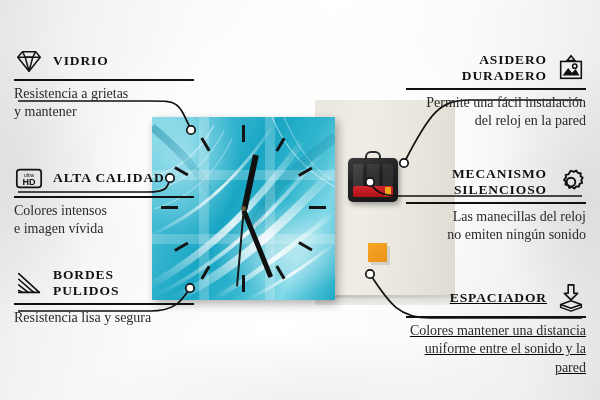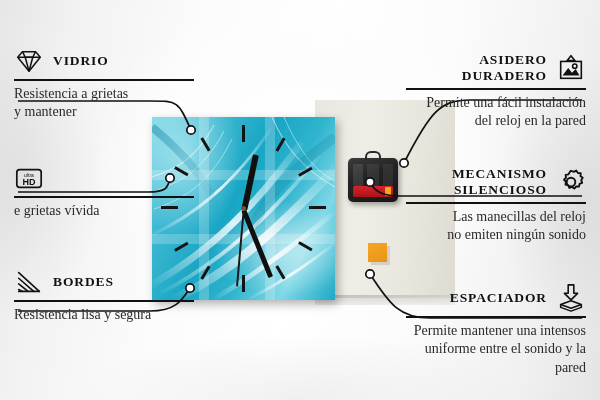--- a/index.html
+++ b/index.html
@@ -231,41 +231,44 @@
   </div>
 
   <div class="feat left" style="top:163px;">
     <div class="head">
       <svg class="ico" viewBox="0 0 32 32">
         <rect x="3" y="7" width="26" height="19" rx="3" fill="none" stroke="#111" stroke-width="1.8"></rect>
         <text x="16" y="15.4" text-anchor="middle" font-family="Liberation Sans, sans-serif" font-size="5.4" fill="#111">ultra</text>
         <text x="16" y="23.6" text-anchor="middle" font-family="Liberation Sans, sans-serif" font-size="9.6" font-weight="bold" fill="#111">HD</text>
       </svg>
       <div class="title">
-      </div>
-    </div>
-    <div class="rule"></div>
-    <div class="desc">
-      <div>e grietas vívida</div>
+        <div>ALTA CALIDAD</div>
+      </div>
+    </div>
+    <div class="rule"></div>
+    <div class="desc">
+      <div>Colores intensos</div>
+      <div>e imagen vívida</div>
     </div>
   </div>
 
   <div class="feat left" style="top:267px;">
     <div class="head">
       <svg class="ico" viewBox="0 0 32 32">
         <g stroke="#111" stroke-width="1.7" fill="none" stroke-linecap="round">
           <path d="M5 6 L27 26"></path>
             <path d="M5 12 L21 26"></path>
           <path d="M5 18 L15 26"></path>
             <path d="M5 24 L9 26"></path>
           <path d="M5 26 L27 26"></path>
         </g>
       </svg>
       <div class="title">
         <div>BORDES</div>
+        <div>PULIDOS</div>
       </div>
     </div>
     <div class="rule"></div>
     <div class="desc">
       <div>Resistencia lisa y segura</div>
     </div>
   </div>
 
   <div class="feat right" style="top:166px;">
     <div class="head">
@@ -302,33 +305,33 @@
         <div>DURADERO</div>
       </div>
     </div>
     <div class="rule"></div>
     <div class="desc">
       <div>Permite una fácil instalación</div>
       <div>del reloj en la pared</div>
     </div>
   </div>
 
-  <div class="feat right" style="top:283px;">
+  <div class="feat right" style="top:283px;text-decoration:underline;">
     <div class="head">
       <svg class="ico" viewBox="0 0 32 32">
         <g stroke="#111" stroke-width="1.7" fill="none" stroke-linejoin="round">
           <path d="M13 2 L19 2 L19 11 L23 11 L16 18 L9 11 L13 11 Z"></path>
           <path d="M16 19 L27 23 L16 27 L5 23 Z"></path>
           <path d="M5 23 L5 26 L16 30 L27 26 L27 23"></path>
         </g>
       </svg>
       <div class="title">
         <div>ESPACIADOR</div>
       </div>
     </div>
     <div class="rule"></div>
     <div class="desc">
-      <div>Permite mantener una intensos</div>
+      <div>Colores mantener una distancia</div>
       <div>uniforme entre el sonido y la pared</div>
     </div>
   </div>
 
 </div>
 
 </body></html>

